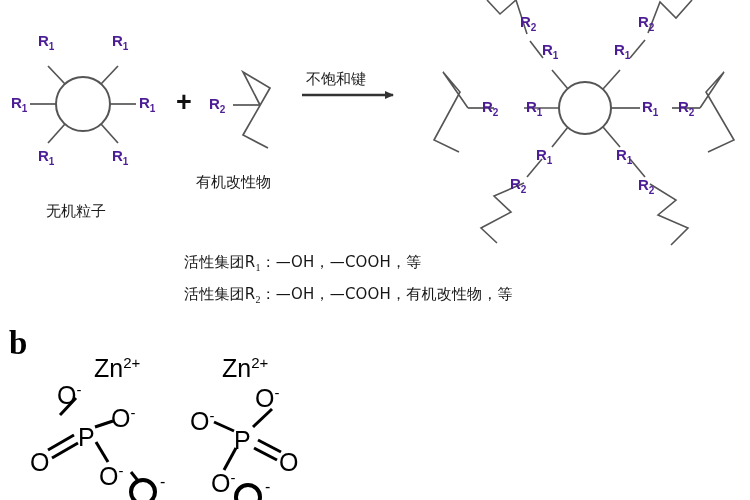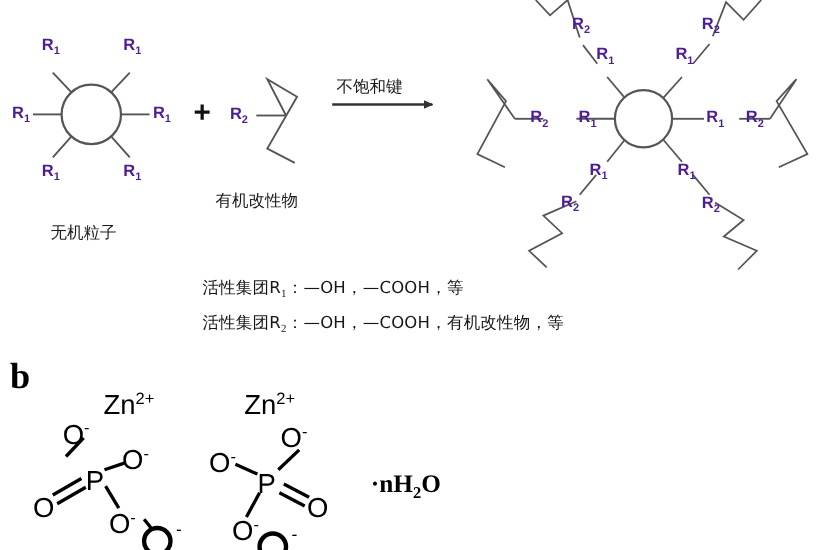--- a/index.html
+++ b/index.html
@@ -241,18 +241,17 @@
   <div class="lbl atom" style="left:255px; top:385px;"><span>O</span><sup class="charge">-</sup></div>
 
   <div class="lbl atom" style="left:190px; top:408px;"><span>O</span><sup class="charge">-</sup></div>
 
   <div class="lbl atom" style="left:234px; top:428px;">P</div>
 
   <div class="lbl atom" style="left:279px; top:450px;"><span>O</span></div>
 
   <div class="lbl atom" style="left:211px; top:470px;"><span>O</span><sup class="charge">-</sup></div>
 
-  <div class="lbl hydrate" style="left:337px; top:428px;"><span>·</span><span>n</span><span>H</span><sub>2</sub><span>O</span></div>
 
   <div class="lbl charge" style="left:160px; top:474px;">-</div>
   <div class="lbl charge" style="left:265px; top:479px;">-</div>
 
 </div>
 
 </body></html>

